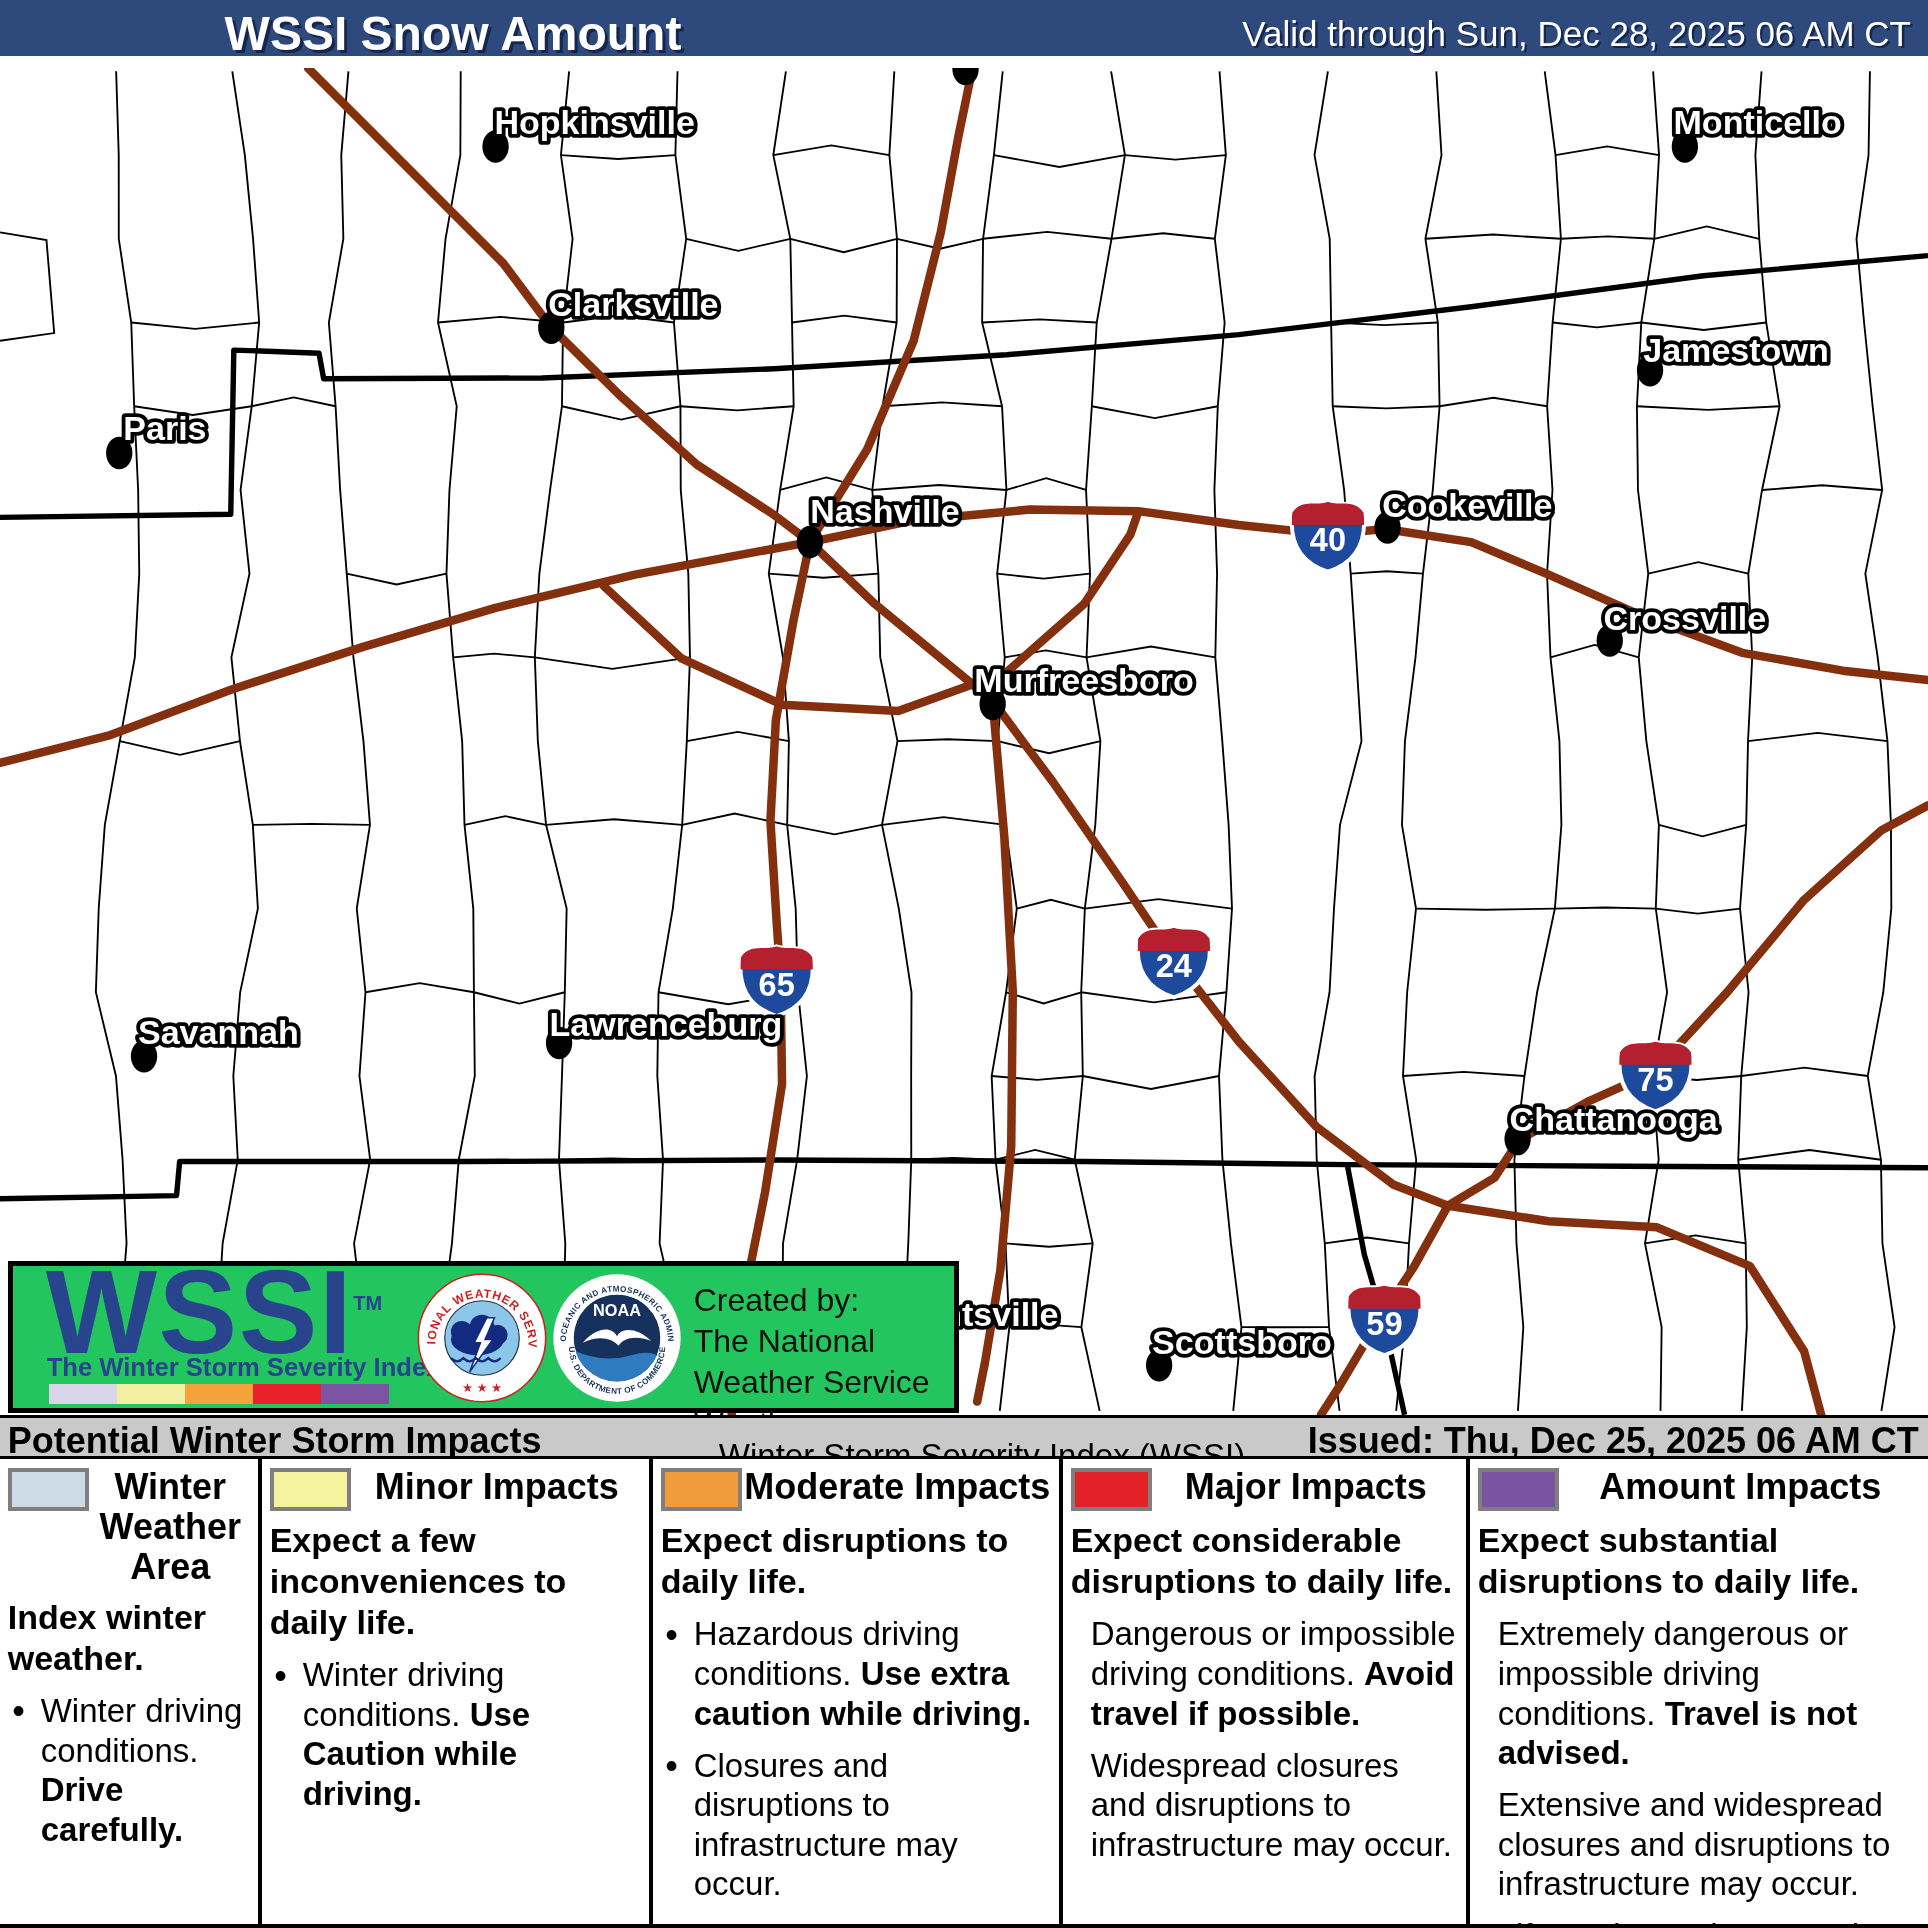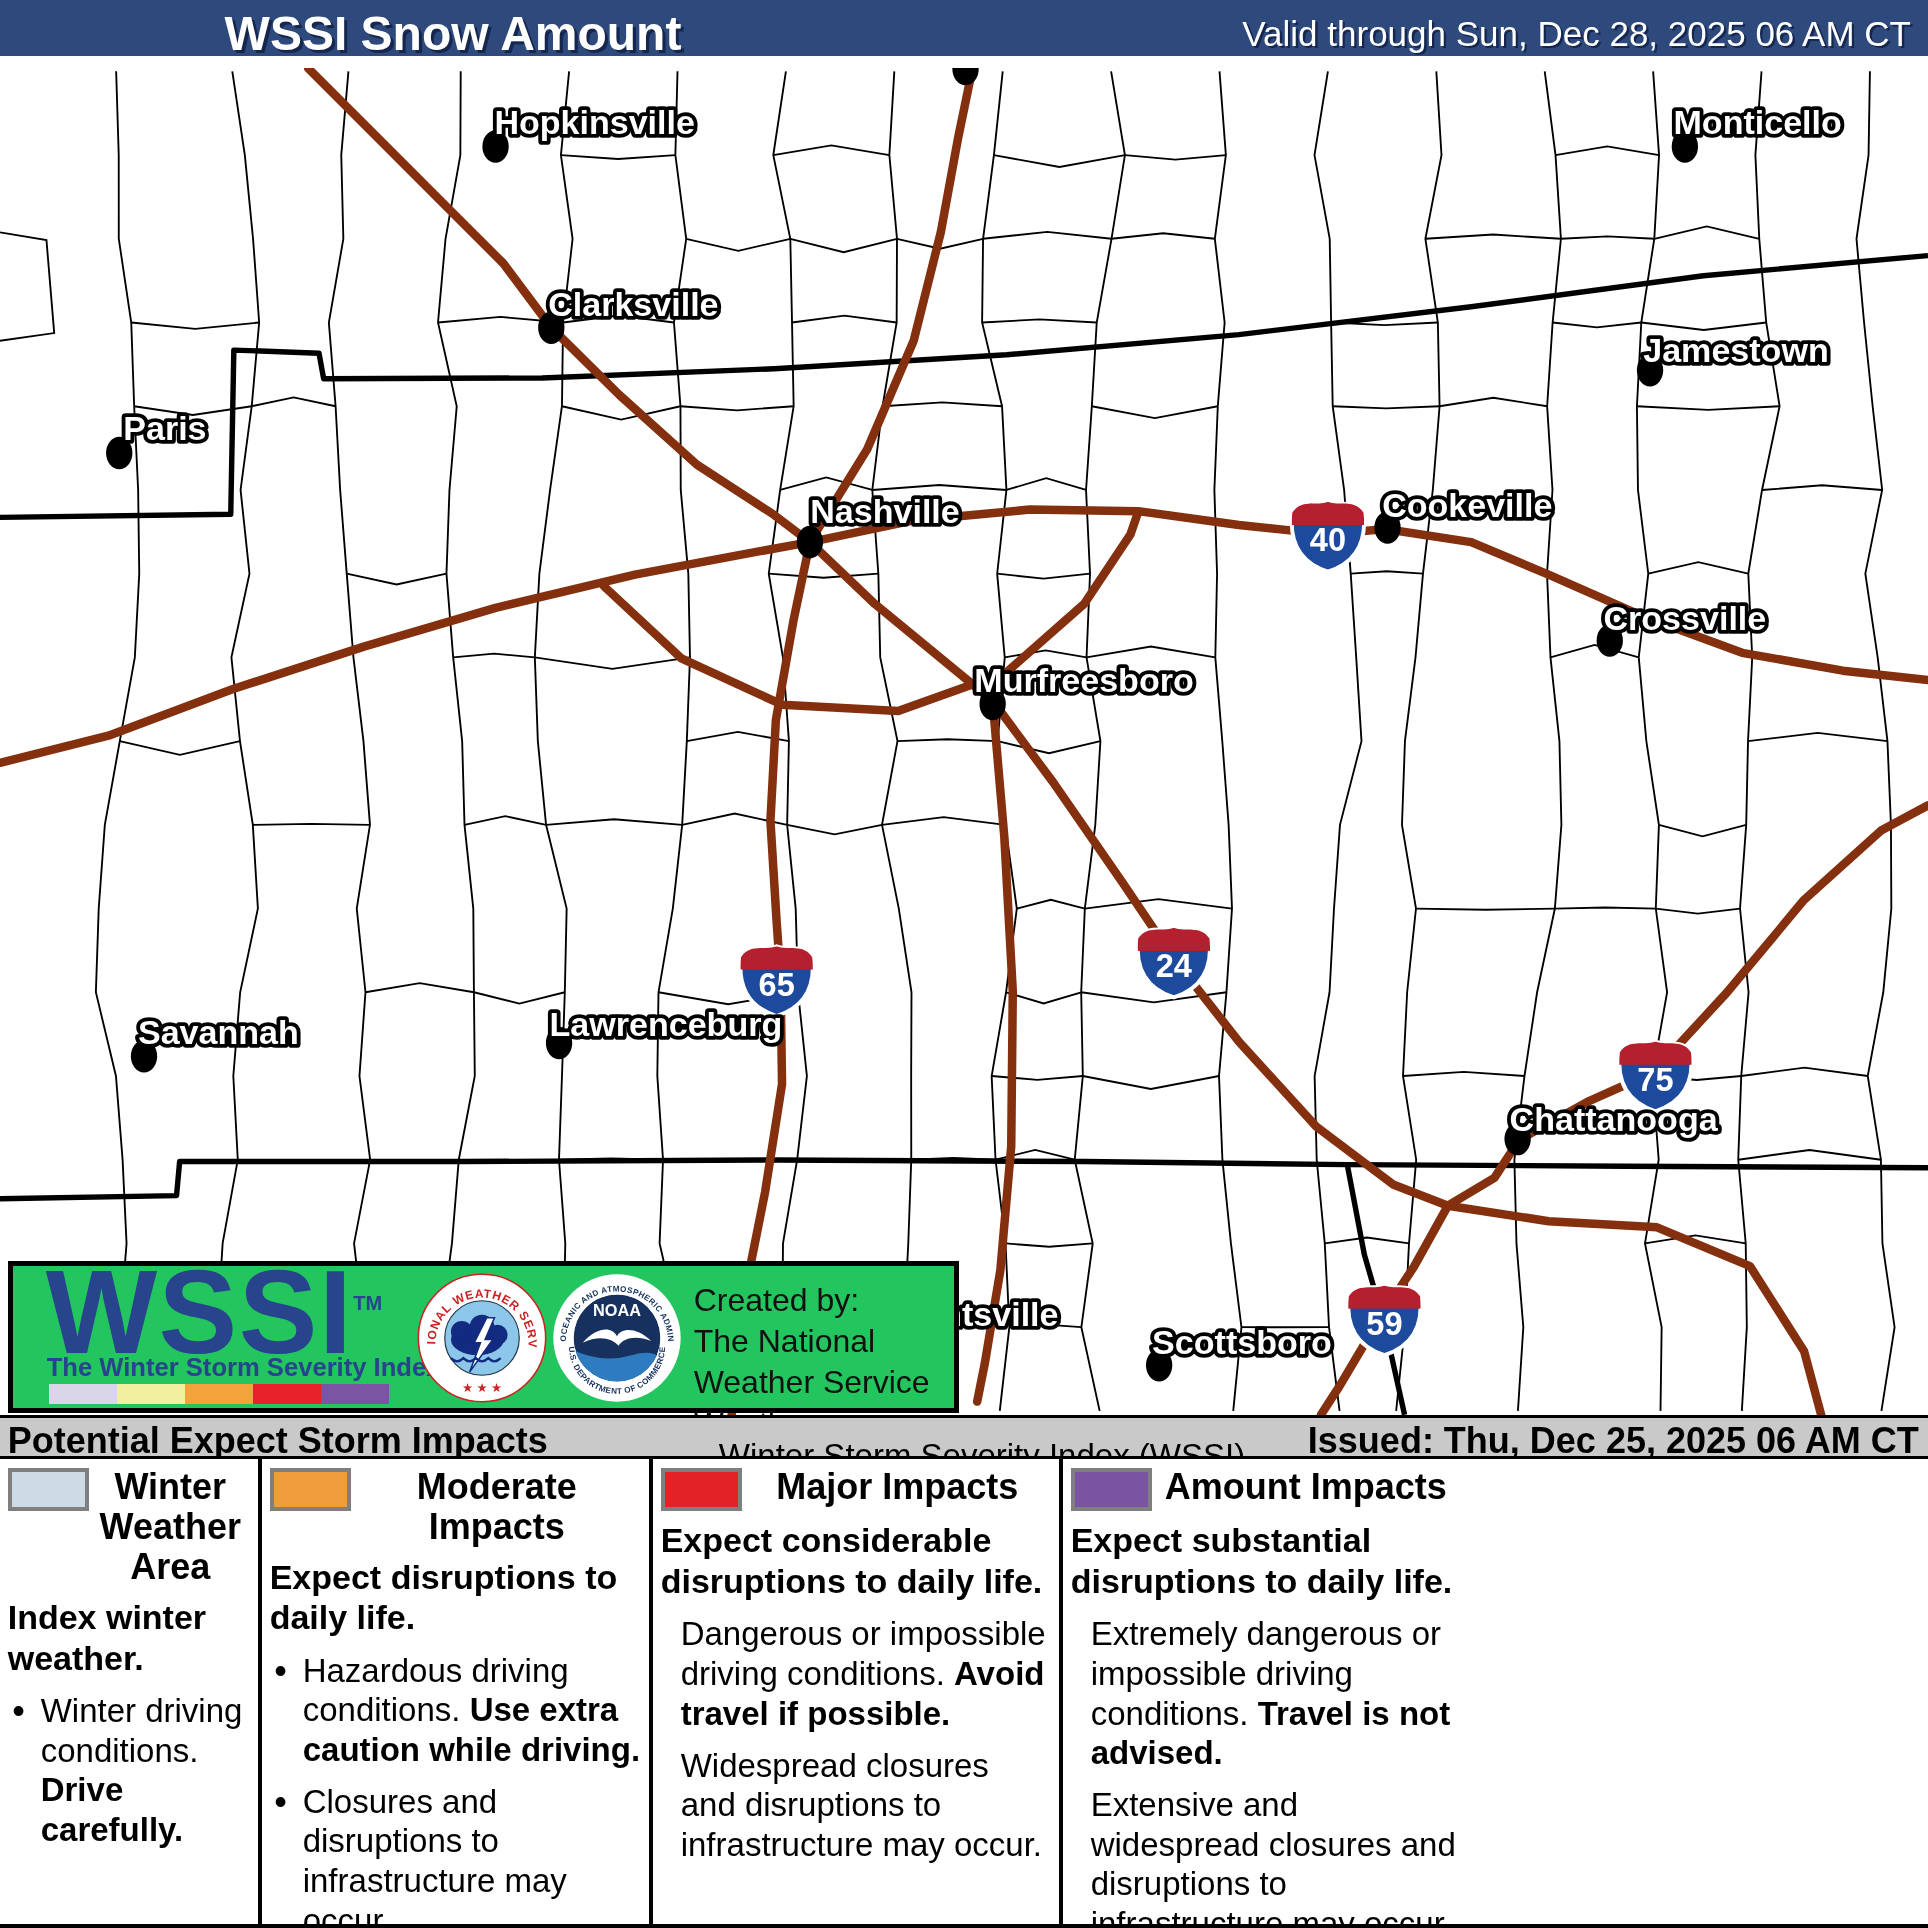--- a/index.html
+++ b/index.html
@@ -322,33 +322,41 @@
     </svg>
 
     <div class="createdby">
       <div>Created by:</div>
       <div>The National Weather Service</div>
       <div>Weather Prediction Center</div>
     </div>
   </div>
 
   <div class="graybar">
-    <div class="l">Potential Expect Storm Impacts</div>
+    <div class="l">Potential Winter Storm Impacts</div>
     <div class="c">Winter Storm Severity Index (WSSI)</div>
     <div class="r">Issued: Thu, Dec 25, 2025 06 AM CT</div>
   </div>
 
   <div class="legend" id="legend">
       <div class="lcol">
         <div class="lhead">
           <div class="lswatch" style="background: rgb(204, 219, 230);"></div>
           <div class="ltitle">Winter Weather Area</div>
         </div>
         <div class="llead">Index winter weather.</div>
         <div class="litem bullet"><span>Winter driving conditions. </span><b>Drive carefully.</b></div>
+      </div>
+      <div class="lcol">
+        <div class="lhead">
+          <div class="lswatch" style="background: rgb(245, 242, 160);"></div>
+          <div class="ltitle">Minor Impacts</div>
+        </div>
+        <div class="llead">Expect a few inconveniences to daily life.</div>
+        <div class="litem bullet"><span>Winter driving conditions. </span><b>Use Caution while driving.</b></div>
       </div>
       <div class="lcol">
         <div class="lhead">
           <div class="lswatch" style="background: rgb(240, 156, 60);"></div>
           <div class="ltitle">Moderate Impacts</div>
         </div>
         <div class="llead">Expect disruptions to daily life.</div>
         <div class="litem bullet"><span>Hazardous driving conditions. </span><b>Use extra caution while driving.</b></div>
         <div class="litem bullet"><span>Closures and disruptions to infrastructure may occur.</span></div>
       </div>

